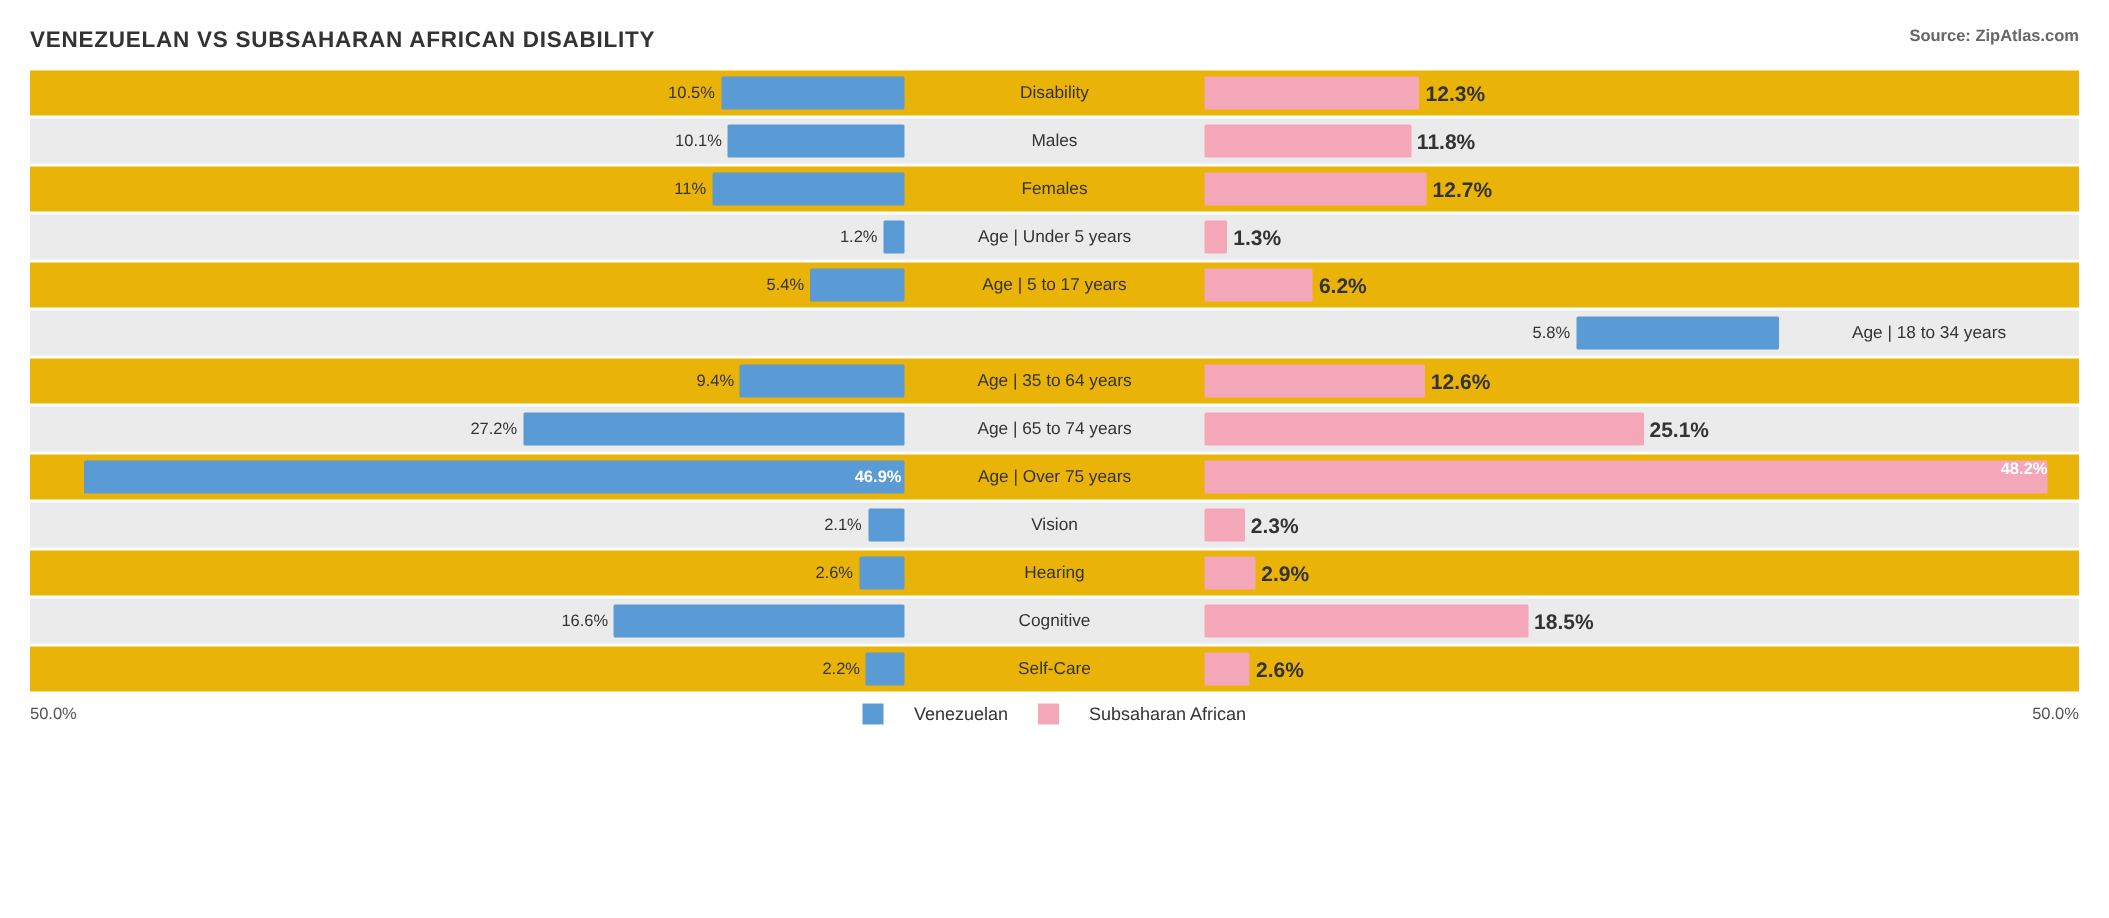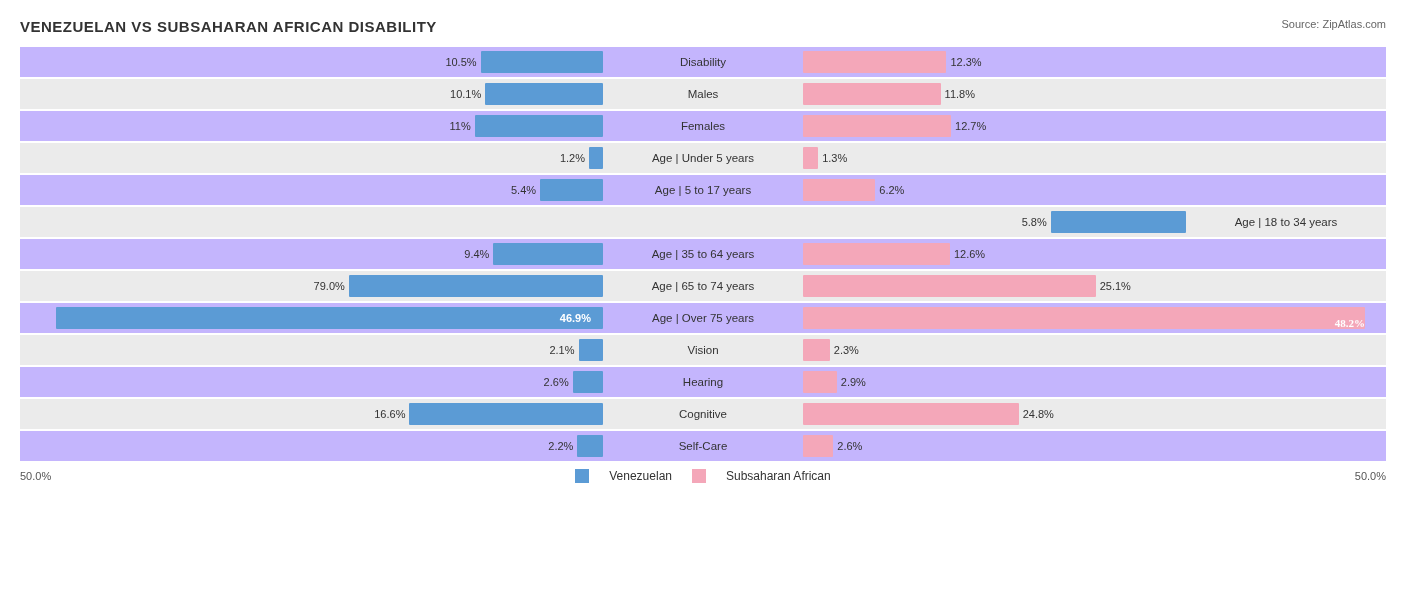--- a/index.html
+++ b/index.html
@@ -20,30 +20,31 @@
       color: #333;
       text-transform: uppercase;
       letter-spacing: 0.5px;
       margin-bottom: 4px;
     }
     .source {
       font-size: 11px;
       color: #666;
       text-align: right;
       margin-bottom: 8px;
+      font-weight: bold;
     }
     .bars-area {
       width: 100%;
     }
     .bar-row {
       display: flex;
       align-items: center;
       height: 30px;
       margin-bottom: 2px;
-      background: #c4b5fd;
+      background: #eab308;
     }
     .bar-row:nth-child(even) {
       background: #ebebeb;
     }
     
     .bar-left-container {
       flex: 1;
       display: flex;
       align-items: center;
       justify-content: flex-end;
@@ -73,37 +74,37 @@
       display: flex;
       align-items: center;
       justify-content: flex-start;
       padding-left: 5px;
       border-radius: 1px;
     }
     .bar-pink {
       background: #f4a7b9;
       height: 22px;
       display: flex;
-      align-items: flex-end;
+      align-items: flex-start;
       justify-content: flex-end;
       padding-right: 5px;
       border-radius: 1px;
-      font-family: Liberation Serif, serif;
     }
     .val-left {
       font-size: 11px;
       color: #333;
       margin-right: 4px;
       white-space: nowrap;
     }
     .val-right {
-      font-size: 11px;
+      font-size: 14px;
       color: #333;
       margin-left: 4px;
       white-space: nowrap;
+      font-weight: bold;
     }
     .val-inside-left {
       font-size: 11px;
       color: #fff;
       font-weight: bold;
       white-space: nowrap;
     }
     .val-inside-right {
       font-size: 11px;
       color: #fff;
@@ -254,36 +255,36 @@
       <div class="bar-right-container">
 
         <div class="bar-pink" style="width:25.2%;"></div>
         <span class="val-right">12.6%</span>
 
       </div>
     </div>
       <div class="bar-row">
       <div class="bar-left-container">
 
-        <span class="val-left">79.0%</span>
+        <span class="val-left">27.2%</span>
         <div class="bar-blue" style="width:43.6%;"></div>
 
       </div>
       <div class="label-center">Age | 65 to 74 years</div>
       <div class="bar-right-container">
 
         <div class="bar-pink" style="width:50.2%;"></div>
         <span class="val-right">25.1%</span>
 
       </div>
     </div>
       <div class="bar-row">
       <div class="bar-left-container">
 
-        <div class="bar-blue" style="width:93.8%; flex-direction:row-reverse; padding-right:12px; padding-left:0;">
+        <div class="bar-blue" style="width:93.8%; flex-direction:row-reverse; padding-right:2px; padding-left:0;">
           <span class="val-inside-left">46.9%</span>
         </div>
 
       </div>
       <div class="label-center">Age | Over 75 years</div>
       <div class="bar-right-container">
 
         <div class="bar-pink" style="width:96.4%; flex-direction:row; padding-left:6px; padding-right:0;">
           <span class="val-inside-right">48.2%</span>
         </div>
@@ -324,21 +325,21 @@
       <div class="bar-left-container">
 
         <span class="val-left">16.6%</span>
         <div class="bar-blue" style="width:33.2%;"></div>
 
       </div>
       <div class="label-center">Cognitive</div>
       <div class="bar-right-container">
 
         <div class="bar-pink" style="width:37%;"></div>
-        <span class="val-right">24.8%</span>
+        <span class="val-right">18.5%</span>
 
       </div>
     </div>
       <div class="bar-row">
       <div class="bar-left-container">
 
         <span class="val-left">2.2%</span>
         <div class="bar-blue" style="width:4.4%;"></div>
 
       </div>

